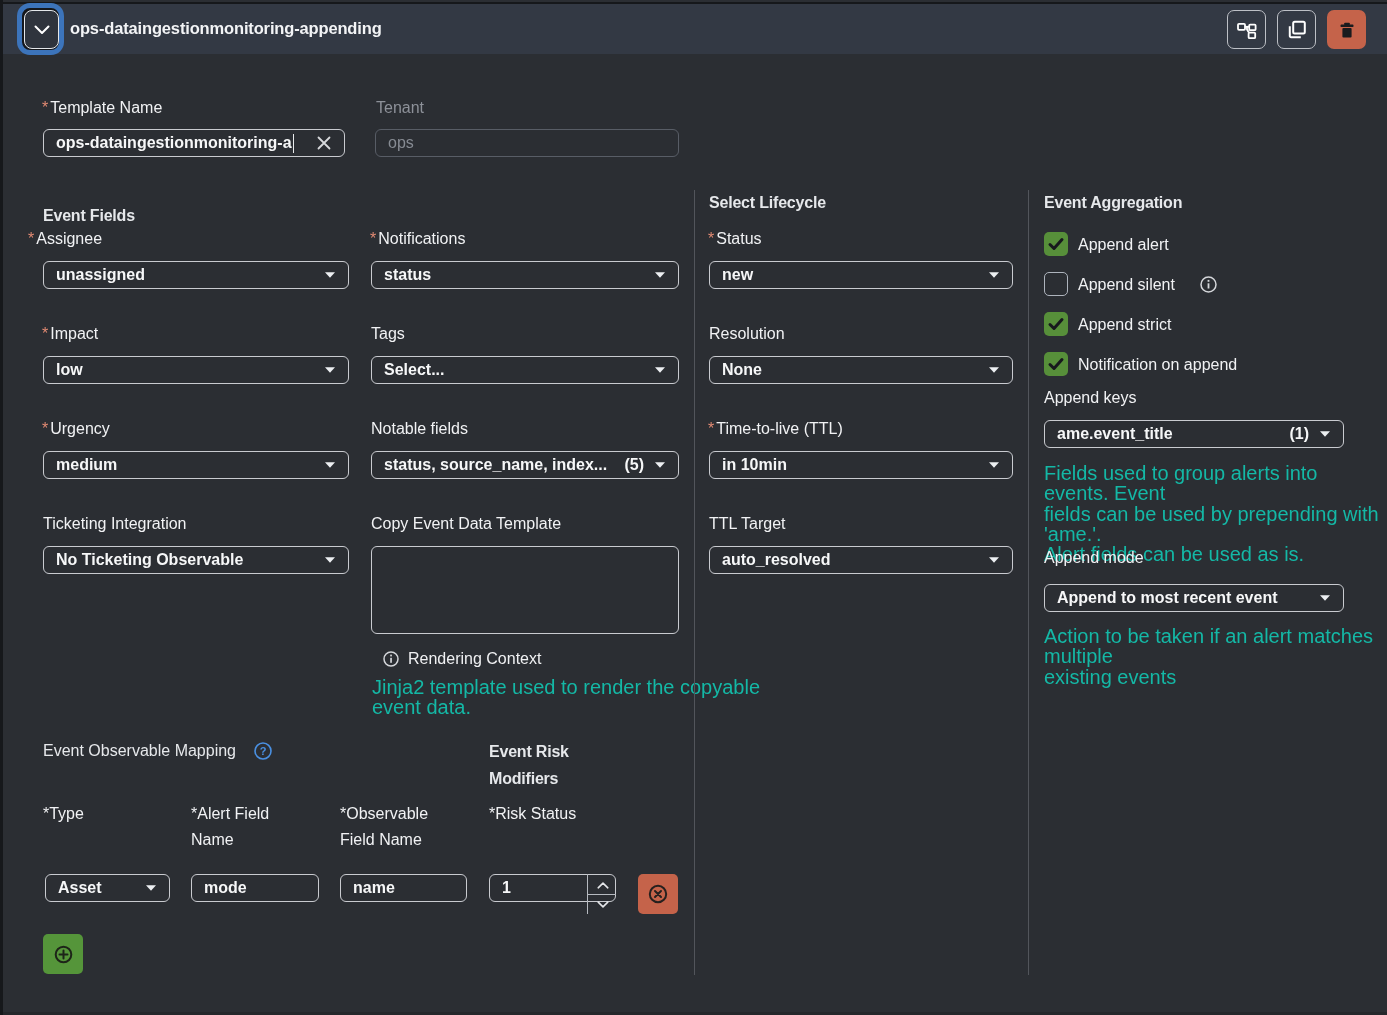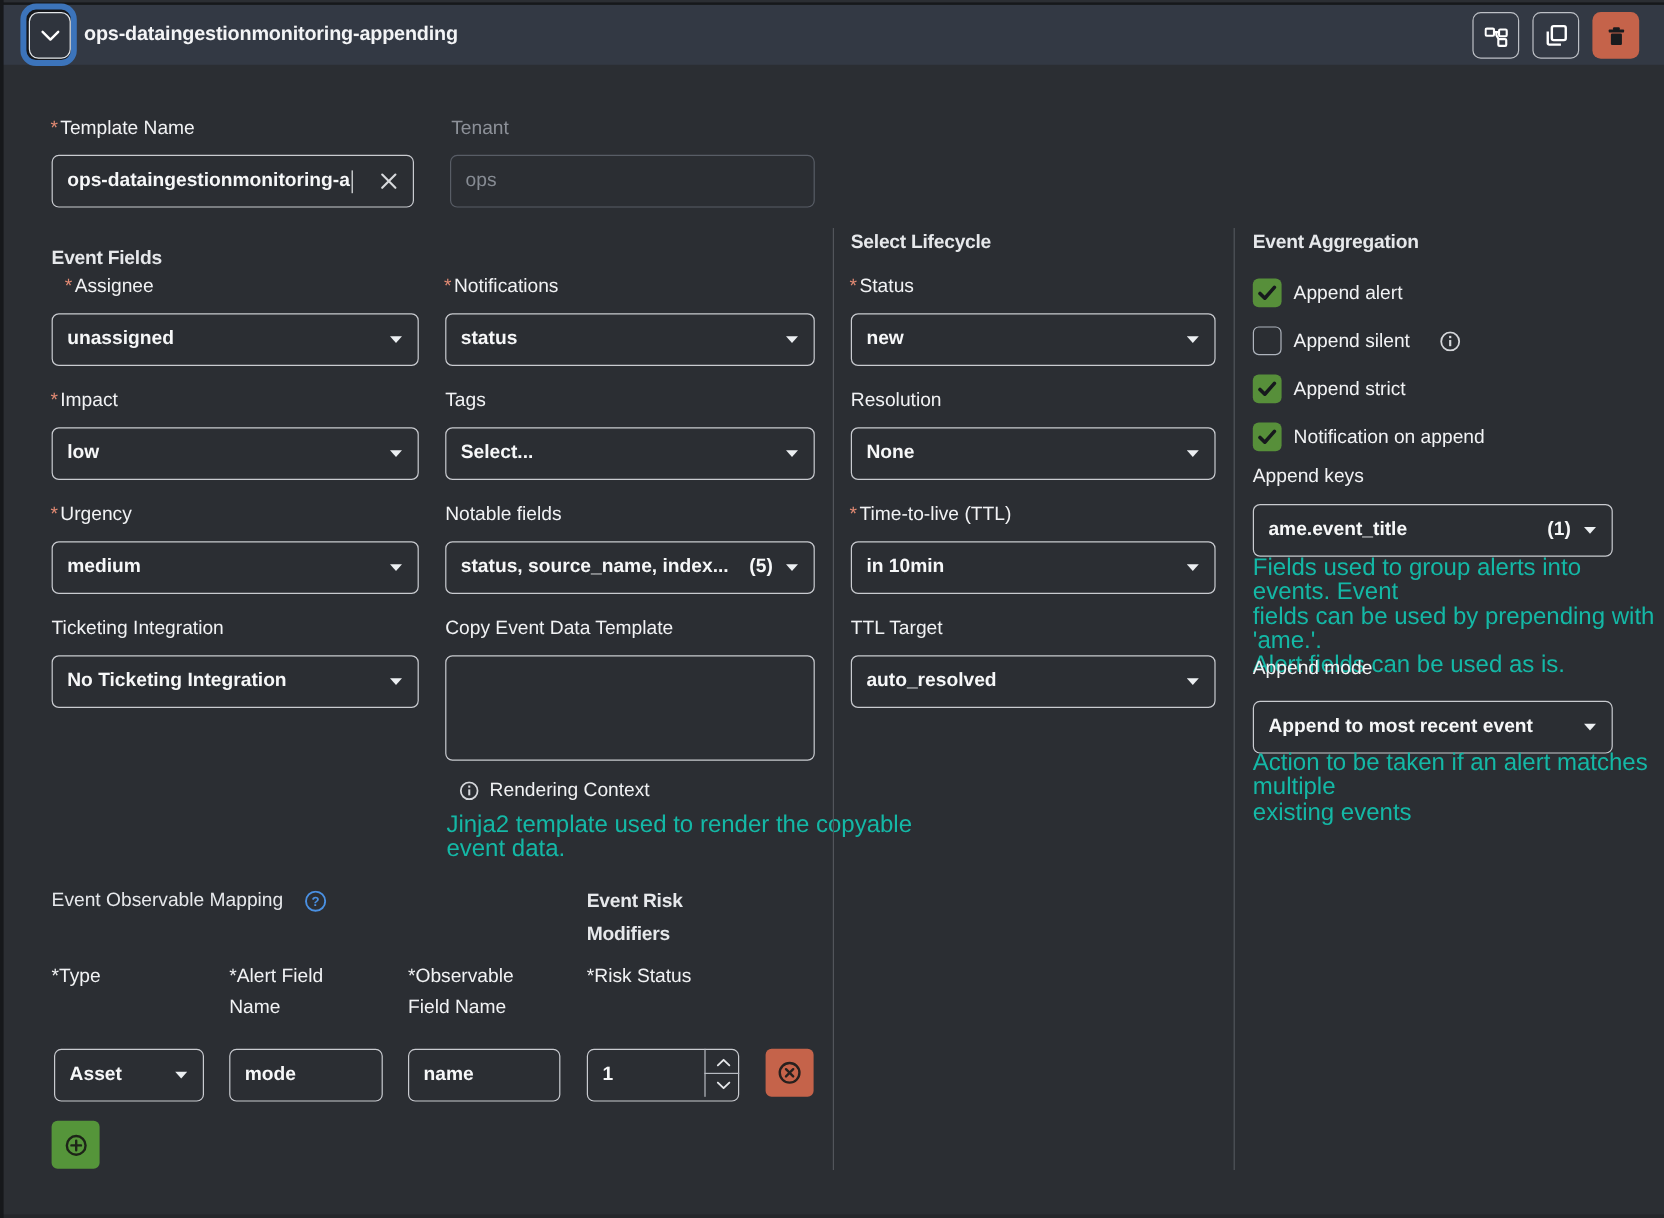--- a/index.html
+++ b/index.html
@@ -1,20 +1,20 @@
 <!DOCTYPE html>
 <html><head><meta charset="utf-8"><style>
 html,body{margin:0;padding:0}
 body{width:1387px;height:1015px;background:#2b2e33;font-family:"Liberation Sans",sans-serif;position:relative;overflow:hidden}
 .abs{position:absolute}
 .lbl{position:absolute;font-size:16px;color:#f1f2f4;white-space:nowrap}
 .dim{color:#8d9199}
 .ast{color:#e28a73;margin-right:2px}
 .hd{position:absolute;font-size:16px;font-weight:bold;color:#e6e8eb;white-space:nowrap;letter-spacing:-0.2px}
-.ctl{position:absolute;border:1.5px solid #c9cbd0;border-radius:6px;box-sizing:border-box;height:44px;display:flex;align-items:center;padding:0 12px;color:#f6f7f8;font-weight:bold;font-size:16px;white-space:nowrap}
+.ctl{position:absolute;border:1.5px solid #c9cbd0;border-radius:6px;box-sizing:border-box;height:28px;display:flex;align-items:center;padding:0 12px;color:#f6f7f8;font-weight:bold;font-size:16px;white-space:nowrap}
 .para{position:absolute;font-size:20px;line-height:20.3px;color:#14b8a6}
 .cb{position:absolute;width:24px;height:24px;border-radius:5px;box-sizing:border-box}
 .cbg{background:#578f3a}
 .cbu{border:1.5px solid #aeb4bd;background:transparent}
 .sep{position:absolute;width:1px;background:#52555b;top:190px;height:785px}
 .hbtn{position:absolute;top:10px;width:39px;height:39px;border:1.5px solid #bdc0c6;border-radius:7px;box-sizing:border-box;display:flex;align-items:center;justify-content:center}
 </style></head>
 <body>
 
 <div class="abs" style="left:0;top:1012px;width:1387px;height:3px;background:#25272b"></div>
@@ -57,21 +57,21 @@
 <div class="lbl" style="left:42px;top:98.5px"><span class="ast">*</span>Template Name</div>
 <div class="lbl dim" style="left:376px;top:98.5px">Tenant</div>
 <div class="ctl" style="left:43px;top:129px;width:302px">ops-dataingestionmonitoring-a<span style="display:inline-block;width:1.5px;height:19px;background:#e8eaec;margin-left:1px"></span>
 <svg style="margin-left:auto" width="16" height="16" viewBox="0 0 16 16">
       <path d="M2.5 2.5 L13.5 13.5 M13.5 2.5 L2.5 13.5" stroke="#d7d9dc" stroke-width="1.8" stroke-linecap="round"></path>
     </svg>
 </div>
 <div class="ctl" style="left:375px;top:129px;width:304px;border-color:#585d66;color:#868b93;font-weight:normal">ops</div>
 
 <div class="hd" style="left:43px;top:207px">Event Fields</div>
-<div class="lbl" style="left:54px;top:229.5px"><span class="ast">*</span>Assignee</div>
+<div class="lbl" style="left:28px;top:229.5px"><span class="ast">*</span>Assignee</div>
 <div class="ctl sel" style="left:43px;top:261px;width:306px">
     <span>unassigned</span>
     <svg style="margin-left:auto" width="12" height="8" viewBox="0 0 12 8">
       <path d="M1 1.2 L6 6.8 L11 1.2 Z" fill="#eceff2"></path>
     </svg>
   </div>
 <div class="lbl" style="left:42px;top:324.5px"><span class="ast">*</span>Impact</div>
 <div class="ctl sel" style="left:43px;top:356px;width:306px">
     <span>low</span>
     <svg style="margin-left:auto" width="12" height="8" viewBox="0 0 12 8">
@@ -80,21 +80,21 @@
   </div>
 <div class="lbl" style="left:42px;top:419.5px"><span class="ast">*</span>Urgency</div>
 <div class="ctl sel" style="left:43px;top:451px;width:306px">
     <span>medium</span>
     <svg style="margin-left:auto" width="12" height="8" viewBox="0 0 12 8">
       <path d="M1 1.2 L6 6.8 L11 1.2 Z" fill="#eceff2"></path>
     </svg>
   </div>
 <div class="lbl" style="left:43px;top:514.5px">Ticketing Integration</div>
 <div class="ctl sel" style="left:43px;top:546px;width:306px">
-    <span>No Ticketing Integration</span>
+    <span>No Ticketing Observable</span>
     <svg style="margin-left:auto" width="12" height="8" viewBox="0 0 12 8">
       <path d="M1 1.2 L6 6.8 L11 1.2 Z" fill="#eceff2"></path>
     </svg>
   </div>
 
 <div class="lbl" style="left:370px;top:229.5px"><span class="ast">*</span>Notifications</div>
 <div class="ctl sel" style="left:371px;top:261px;width:308px">
     <span>status</span>
     <svg style="margin-left:auto" width="12" height="8" viewBox="0 0 12 8">
       <path d="M1 1.2 L6 6.8 L11 1.2 Z" fill="#eceff2"></path>

